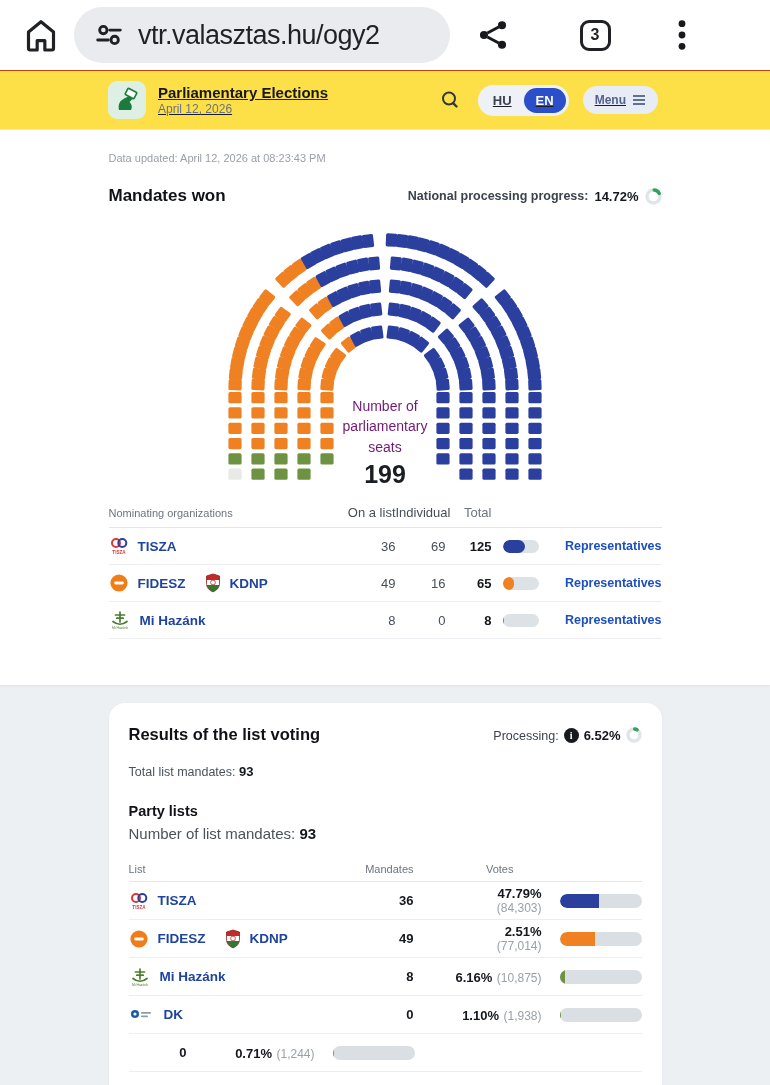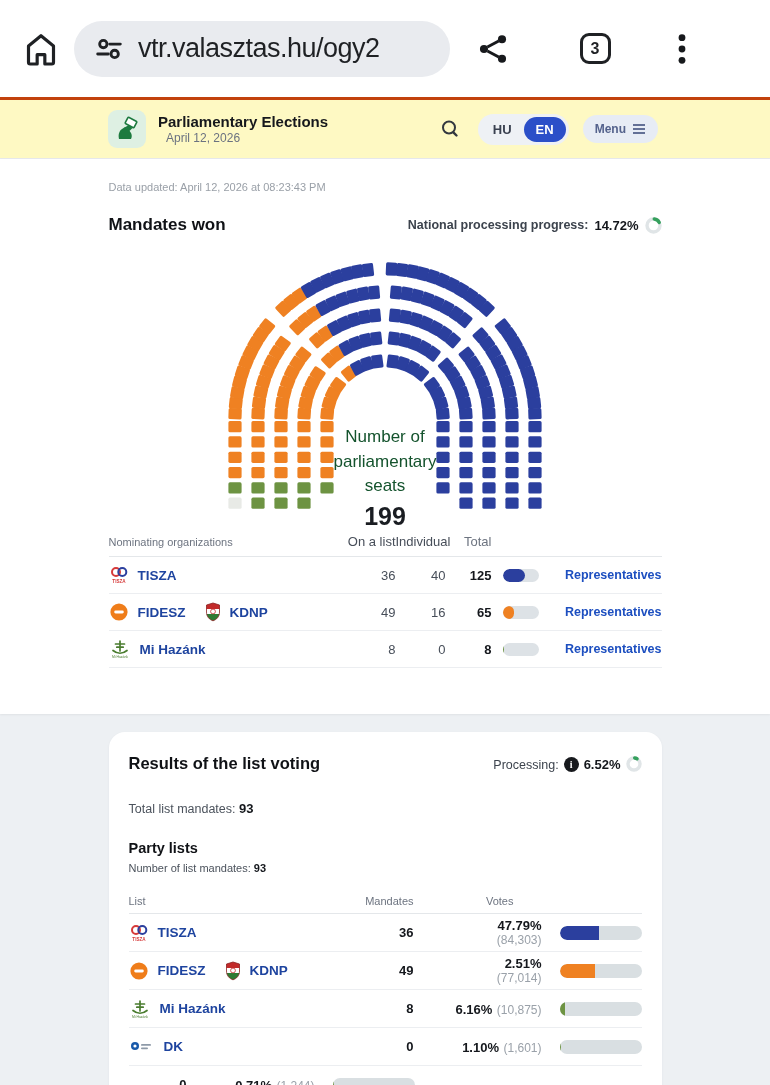--- a/index.html
+++ b/index.html
@@ -1,53 +1,53 @@
 <!DOCTYPE html>
 <html><head>
 <meta charset="utf-8">
 <style>
   * { margin:0; padding:0; box-sizing:border-box; }
   html,body { width:770px; height:1085px; overflow:hidden; }
   body { font-family:"Liberation Sans", sans-serif; background:#edf0f3; color:#1b1e23; }
 
   
-  .browser-bar { height:100px; background:#ffffff; display:flex; align-items:center; padding:0 18px 0 14px; border-bottom:3px solid #c2410c; }
+  .browser-bar { height:71px; background:#ffffff; display:flex; align-items:center; padding:0 18px 0 14px; border-bottom:1px solid #c2410c; }
   .home-btn { width:54px; height:54px; display:flex; align-items:center; justify-content:center; }
   .url-pill { height:56px; background:#e9ebef; border-radius:28px; display:flex; align-items:center; padding:0 26px 0 18px; margin:0 14px 0 6px; min-width:376px; }
   .url-text { font-size:27px; color:#1f2124; letter-spacing:-0.5px; white-space:nowrap; }
   .chrome-ic { display:flex; align-items:center; justify-content:center; }
   .share-btn { width:58px; height:58px; }
   .tab-btn { width:58px; height:58px; }
   .tab-box { width:31px; height:31px; border:3px solid #1f2124; border-radius:9px; display:flex; align-items:center; justify-content:center; font-size:16px; font-weight:bold; color:#1f2124; }
   .kebab-btn { width:44px; height:58px; margin-left:8px; }
 
   
-  .site-header { background:#fef9c3; display:flex; align-items:center; padding:10px 16px 10px 108px; border-bottom:1px solid #e7e9ec; }
+  .site-header { background:#fde047; display:flex; align-items:center; padding:10px 16px 10px 108px; border-bottom:1px solid #e7e9ec;text-decoration:underline; }
   .logo-sq { width:38px; height:38px; border-radius:9px; background:#def0e3; display:flex; align-items:center; justify-content:center; margin-right:12px; flex:0 0 auto; }
   .site-title { font-size:15px; font-weight:bold; color:#16181c; line-height:1.25; }
-  .site-date { font-size:12px; color:#6b7280;margin-left:8px; }
+  .site-date { font-size:12px; color:#6b7280; }
   .header-right { margin-left:auto; display:flex; align-items:center; gap:14px; padding-right:96px; }
   .search-btn { width:28px; height:28px; display:flex; align-items:center; justify-content:center; }
   .lang-toggle { background:#eef1f5; border-radius:18px; display:flex; align-items:center; padding:3px; }
   .lang-item { font-size:13px; padding:5px 12px; border-radius:15px; color:#3a4150; font-weight:bold; }
   .lang-item.active { background:#2b4fc8; color:#fff; }
   .menu-btn { background:#e7ecf5; border-radius:16px; padding:7px 12px; font-size:12px; color:#54628c; display:flex; align-items:center; gap:6px; font-weight:bold; }
 
   
   .section-white { background:#fff; padding-bottom:46px; box-shadow:0 1px 2px rgba(0,0,0,0.06); }
   .container { width:553px; margin:0 auto; }
   .updated-txt { font-size:11px; color:#9aa0a8; padding-top:22px; }
   .mandates-head { display:flex; align-items:center; margin-top:22px; }
   .h1 { font-size:17px; font-weight:bold; color:#101216; }
   .progress-inline { margin-left:auto; display:flex; align-items:center; gap:6px; font-size:12.5px; color:#3c434d;font-weight:bold; }
   .progress-inline b { font-size:13px; color:#14171c; }
 
   .hemi-wrap { width:340px; margin:14px auto 0; position:relative; }
   .hemi-label { position:absolute; left:0; right:0; top:176px; text-align:center; }
-  .hemi-label .sub { font-size:17px; color:#14532d; line-height:1.45; }
+  .hemi-label .sub { font-size:14px; color:#701a75; line-height:1.45; }
   .hemi-label .big { font-size:25px; font-weight:bold; color:#1a1d22; margin-top:3px; }
 
   
   .t1 { margin-top:10px; }
   .t1-row { display:flex; align-items:center; height:37px; border-bottom:1px solid #ecEEf1; border-bottom:1px solid #eceef1; }
   .t1-head { height:30px; font-size:11px; color:#6d7480; border-bottom:1px solid #e4e7ea; }
   .t1 .c-org { flex:1; display:flex; align-items:center; gap:9px; }
   .t1 .c-num { width:50px; text-align:right; font-size:13px; color:#474e59; }
   .t1 .c-num.total { width:46px; font-weight:bold; color:#14171c; }
   .t1 .c-bar { width:58px; display:flex; justify-content:center; }
@@ -57,24 +57,24 @@
   .mini-bar { width:36px; height:13px; border-radius:7px; background:#dde2e6; overflow:hidden; }
   .mini-bar i { display:block; height:100%; border-radius:7px; }
 
   
   .card { width:553px; margin:18px auto 0; background:#fff; border-radius:16px; padding:22px 20px 30px; box-shadow:0 1px 3px rgba(20,30,60,0.05); }
   .card-head { display:flex; align-items:center; }
   .h2 { font-size:16.5px; font-weight:bold; color:#101216; }
   .proc-inline { margin-left:auto; display:flex; align-items:flex-end; gap:5px; font-size:12.5px; color:#3c434d; }
   .proc-inline b { font-size:13px; color:#14171c; }
   .info-dot { width:15px; height:15px; border-radius:50%; background:#17191d; color:#fff; font-size:10px; font-weight:bold; display:flex; align-items:center; justify-content:center; font-family:"Liberation Serif", serif; }
-  .total-line { margin-top:28px; font-size:12.5px; color:#4b525c; }
+  .total-line { margin-top:20px; font-size:12.5px; color:#4b525c; }
   .total-line b { color:#14171c; font-size:13px; }
   .h3 { font-size:14.5px; font-weight:bold; color:#101216; margin-top:24px; }
-  .sub-line { margin-top:6px; font-size:11px; color:#4b525c; }
+  .sub-line { margin-top:6px; font-size:15px; color:#4b525c; }
   .sub-line b { color:#14171c; }
 
   .t2 { margin-top:14px; }
   .t2-row { display:flex; align-items:center; min-height:38px; border-bottom:1px solid #eceef1; padding:3px 0; }
   .t2-head { min-height:26px; font-size:11px; color:#6d7480; border-bottom:1px solid #e4e7ea; }
   .t2 .c-list { flex:1; display:flex; align-items:center; gap:9px; }
   .t2 .c-mand { width:58px; text-align:right; font-size:13px; font-weight:bold; color:#14171c; }
   .t2 .c-mand.hd, .t2 .c-votes.hd { font-weight:normal; font-size:11px; color:#6d7480; }
   .t2 .c-votes { width:128px; text-align:right; }
   .t2 .c-votes .pct { font-size:13px; font-weight:bold; color:#14171c; }
@@ -403,21 +403,21 @@
               <span class="party-pair">
                 <svg width="20" height="20" viewBox="0 0 20 20">
     <circle cx="7" cy="7" r="4" fill="none" stroke="#d63a3a" stroke-width="2"></circle>
     <circle cx="13.3" cy="7" r="4" fill="none" stroke="#2b3f9e" stroke-width="2"></circle>
     <text x="10" y="17.5" font-size="4.6" font-weight="bold" fill="#d63a3a" text-anchor="middle" font-family="Liberation Sans, sans-serif">TISZA</text>
                 </svg>
                 <a class="party-name">TISZA</a>
               </span>
             </div>
       <div class="c-num">36</div>
-      <div class="c-num">40</div>
+      <div class="c-num">69</div>
       <div class="c-num total">125</div>
       <div class="c-bar">
               <span class="mini-bar">
                 <i style="width:63%;background:#2b3f9e"></i>
               </span>
             </div>
       <div class="c-link">Representatives</div>
           </div>
           <div class="t1-row">
             <div class="c-org">
@@ -610,21 +610,21 @@
               <svg width="26" height="18" viewBox="0 0 26 18">
     <circle cx="6" cy="8" r="4" fill="#1859a9"></circle>
     <circle cx="6" cy="8" r="1.6" fill="#ffffff"></circle>
     <rect x="12" y="6" width="10" height="1.8" rx="0.9" fill="#8e9aa8"></rect>
     <rect x="12" y="9.4" width="7" height="1.8" rx="0.9" fill="#8e9aa8"></rect>
               </svg>
               <a class="party-name">DK</a>
             </span>
           </div>
       <div class="c-mand">0</div>
-      <div class="c-votes"><span class="pct">1.10%</span> <span class="cnt">(1,601)</span></div>
+      <div class="c-votes"><span class="pct">1.10%</span> <span class="cnt">(1,938)</span></div>
       <div class="c-bar2">
             <span class="vote-bar">
               <i style="width:1.1%;background:#6d9342"></i>
             </span>
           </div>
         </div>
         <div class="t2-row">
       <div class="c-mand">0</div>
       <div class="c-votes"><span class="pct">0.71%</span> <span class="cnt">(1,244)</span></div>
       <div class="c-bar2">

